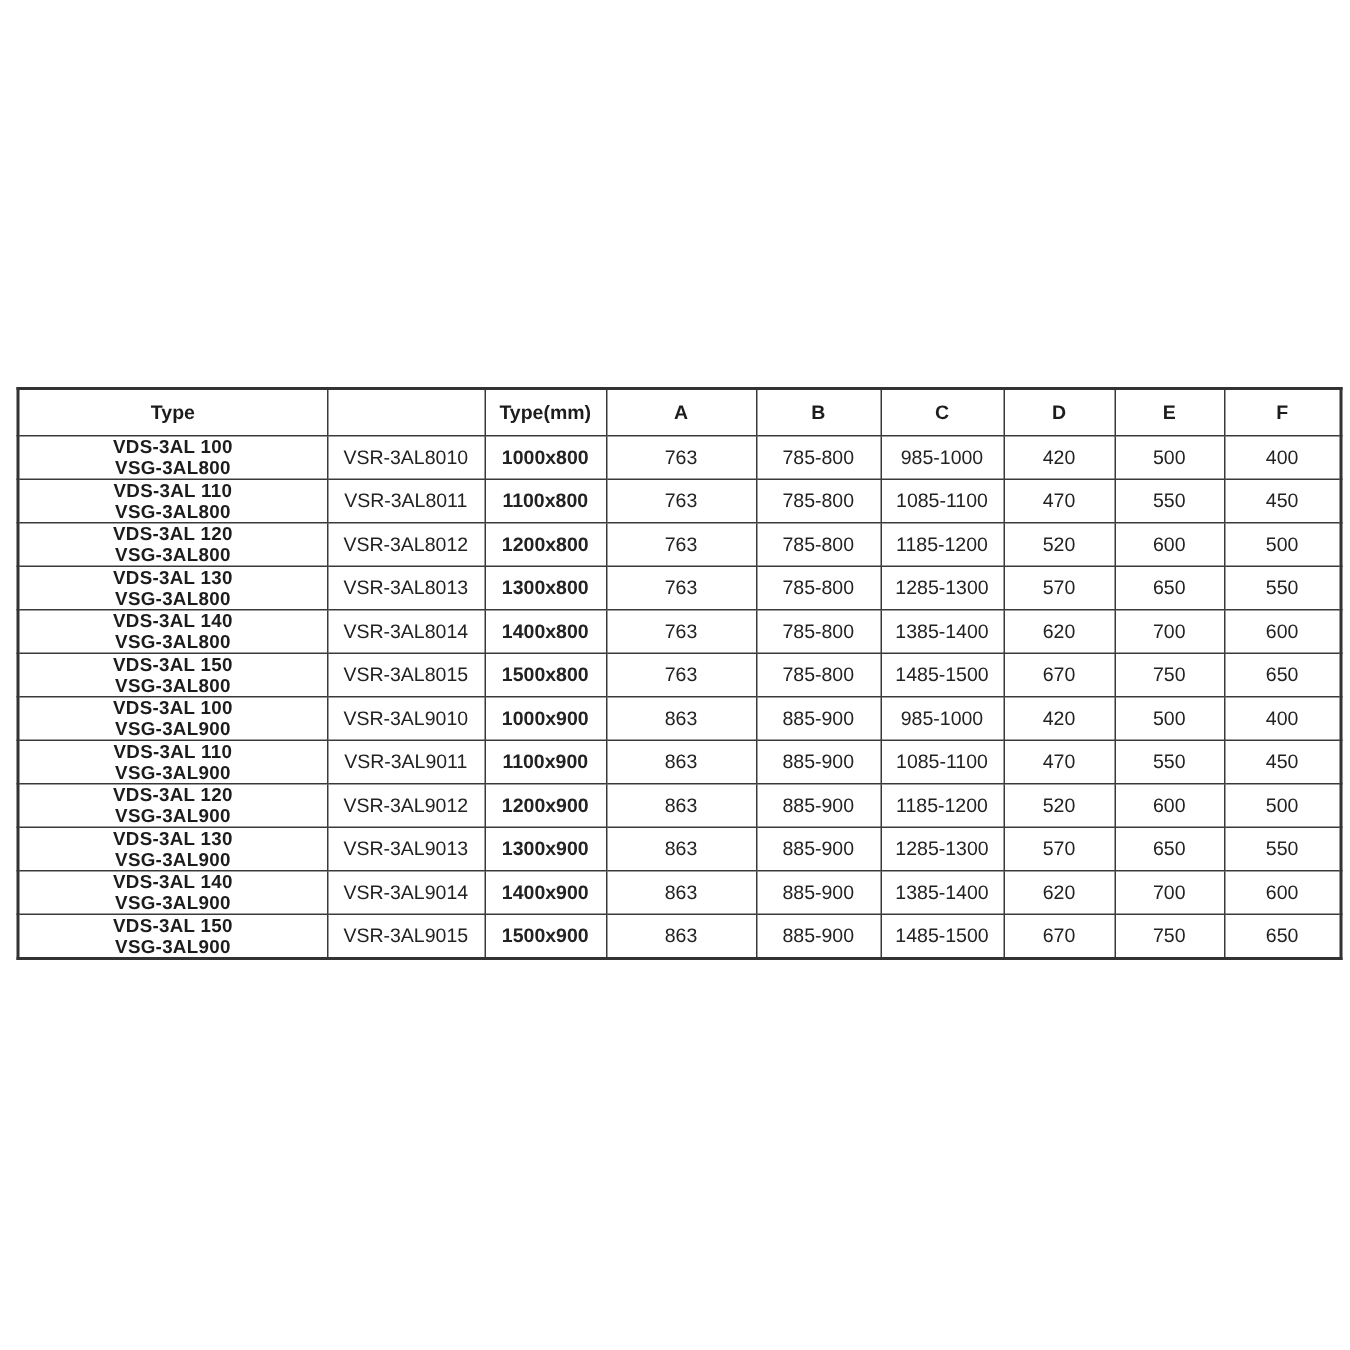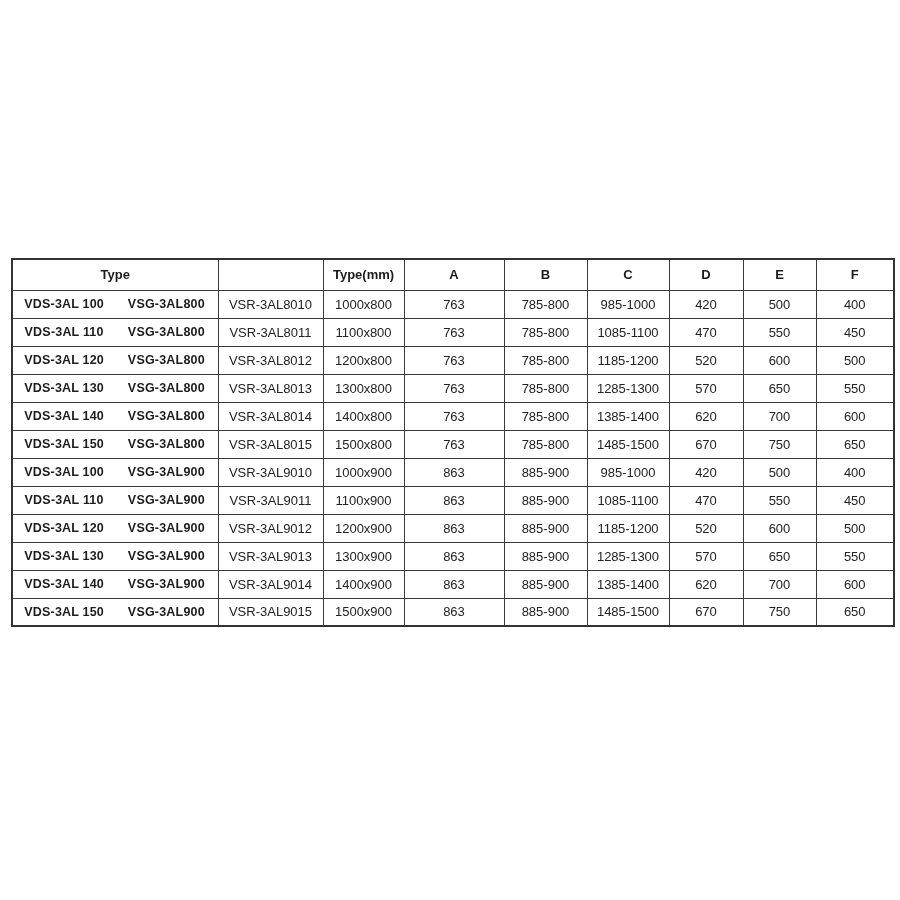--- a/index.html
+++ b/index.html
@@ -44,36 +44,38 @@
     font-weight: bold;
     font-size: 13px;
     color: #1c1c1c;
   }
   .spec-table td {
     font-size: 13px;
   }
   .type-wrap {
     display: flex;
     width: 100%;
+    flex-direction: column;
   }
   .type-wrap span {
     flex: 1 1 50%;
     font-weight: bold;
     font-size: 12.5px;
     color: #1c1c1c;
     text-align: center;
     letter-spacing: 0.2px;
   }
   .model-cell {
     font-size: 13.5px;
     color: #2a2a2a;
   }
   .size-cell {
     font-size: 13px;
     color: #2a2a2a;
+    font-weight: bold;
   }
 </style>
 </head>
 <body>
 
 <div class="page">
   <table class="spec-table">
     <colgroup>
       <col style="width:206px">
       <col style="width:105px">

